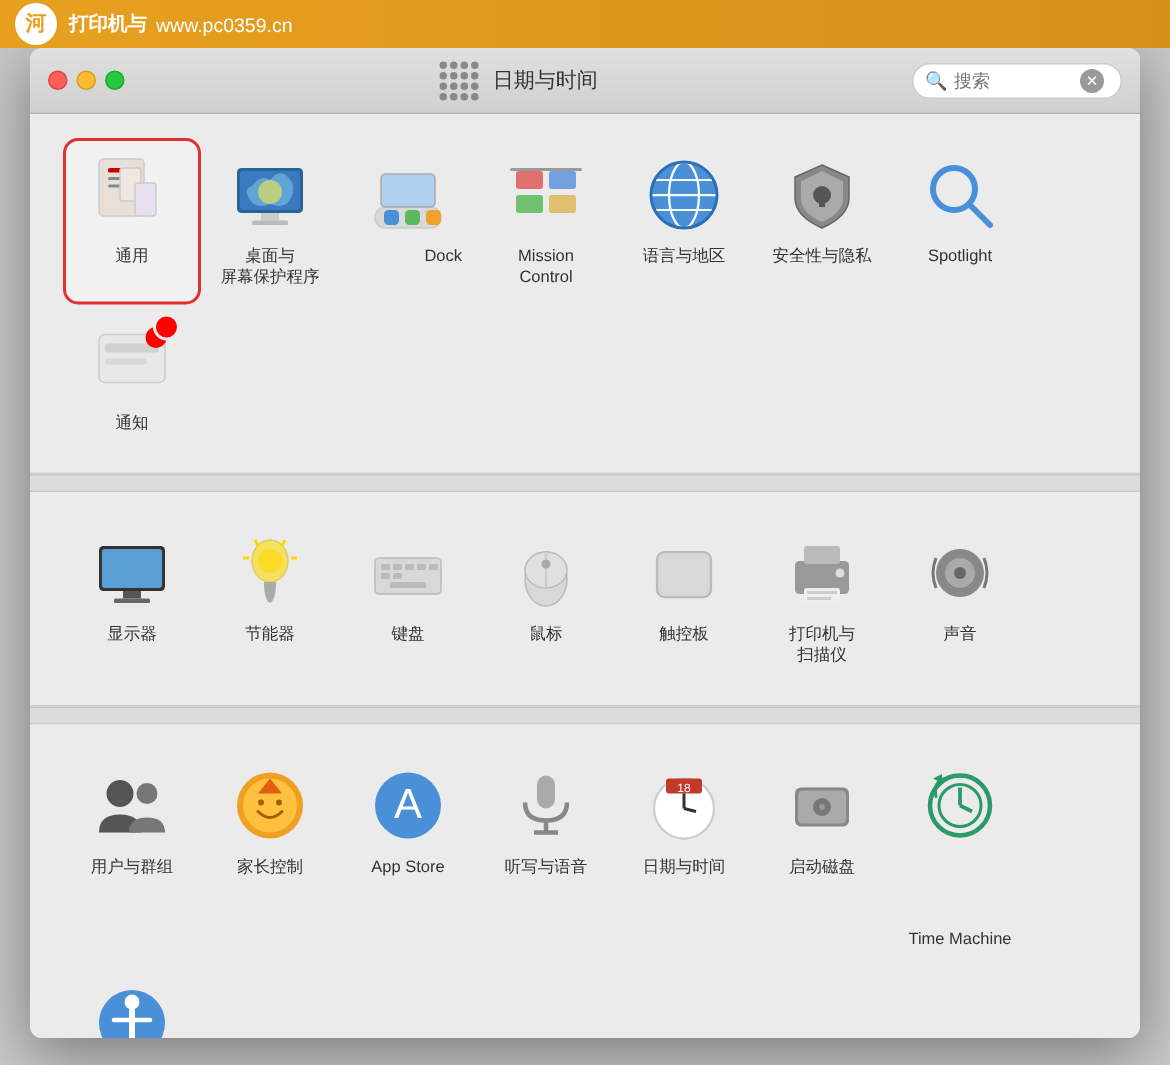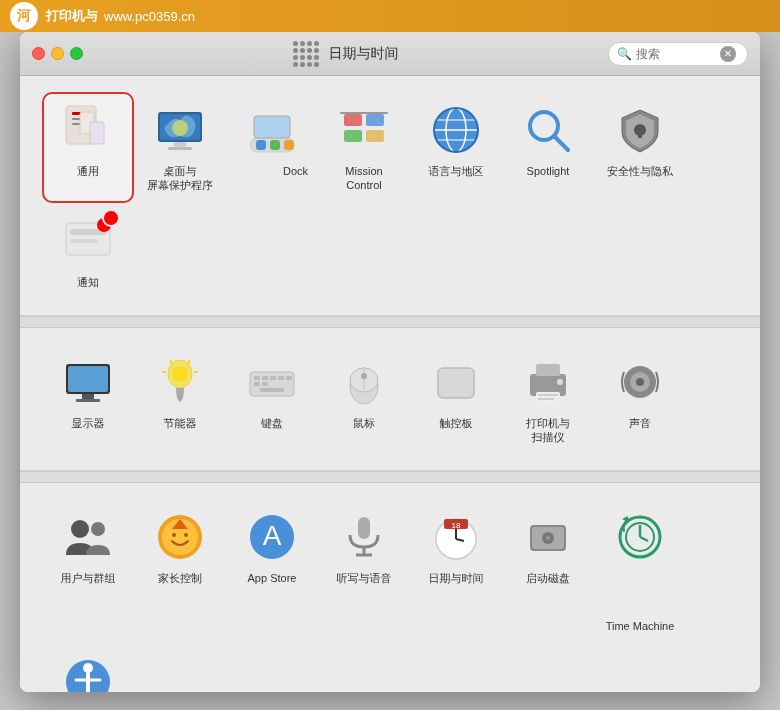--- a/index.html
+++ b/index.html
@@ -337,36 +337,36 @@
       <line x1="7" y1="16" x2="45" y2="16" stroke="white" stroke-width="1.2"></line>
       <line x1="7" y1="36" x2="45" y2="36" stroke="white" stroke-width="1.2"></line>
       <circle cx="26" cy="26" r="22" fill="none" stroke="#2a70b9" stroke-width="2"></circle>
     </svg>
           </div>
           <span class="icon-label" style="white-space: pre-line;">语言与地区</span>
         </div>
         <div class="icon-item">
           <div class="icon-img">
             <svg width="52" height="52" viewBox="0 0 52 52" xmlns="http://www.w3.org/2000/svg">
-      <circle cx="22" cy="22" r="14" fill="none" stroke="#4a90d9" stroke-width="4"></circle>
-      <line x1="32" y1="32" x2="46" y2="46" stroke="#4a90d9" stroke-width="4" stroke-linecap="round"></line>
-    </svg>
-          </div>
-          <span class="icon-label" style="white-space: pre-line;">Spotlight</span>
-        </div>
-        <div class="icon-item">
-          <div class="icon-img">
-            <svg width="52" height="52" viewBox="0 0 52 52" xmlns="http://www.w3.org/2000/svg">
       <path d="M26 6 L44 14 L44 28 Q44 40 26 48 Q8 40 8 28 L8 14 Z" fill="#888" stroke="#666" stroke-width="1"></path>
       <path d="M26 10 L40 17 L40 28 Q40 38 26 44 Q12 38 12 28 L12 17 Z" fill="#aaa"></path>
       <circle cx="26" cy="26" r="6" fill="#555"></circle>
       <rect x="24" y="28" width="4" height="6" fill="#555"></rect>
     </svg>
           </div>
           <span class="icon-label" style="white-space: pre-line;">安全性与隐私</span>
+        </div>
+        <div class="icon-item">
+          <div class="icon-img">
+            <svg width="52" height="52" viewBox="0 0 52 52" xmlns="http://www.w3.org/2000/svg">
+      <circle cx="22" cy="22" r="14" fill="none" stroke="#4a90d9" stroke-width="4"></circle>
+      <line x1="32" y1="32" x2="46" y2="46" stroke="#4a90d9" stroke-width="4" stroke-linecap="round"></line>
+    </svg>
+          </div>
+          <span class="icon-label" style="white-space: pre-line;">Spotlight</span>
         </div>
         <div class="icon-item">
           <div class="icon-img">
             <svg width="52" height="52" viewBox="0 0 52 52" xmlns="http://www.w3.org/2000/svg">
       <rect x="4" y="8" width="44" height="32" rx="4" fill="#e8e8e8" stroke="#ccc" stroke-width="1"></rect>
       <rect x="8" y="14" width="36" height="6" rx="2" fill="#d0d0d0"></rect>
       <rect x="8" y="24" width="28" height="4" rx="2" fill="#d8d8d8"></rect>
       <circle cx="42" cy="10" r="7" fill="red"></circle>
     </svg>
             <div class="badge"></div>

